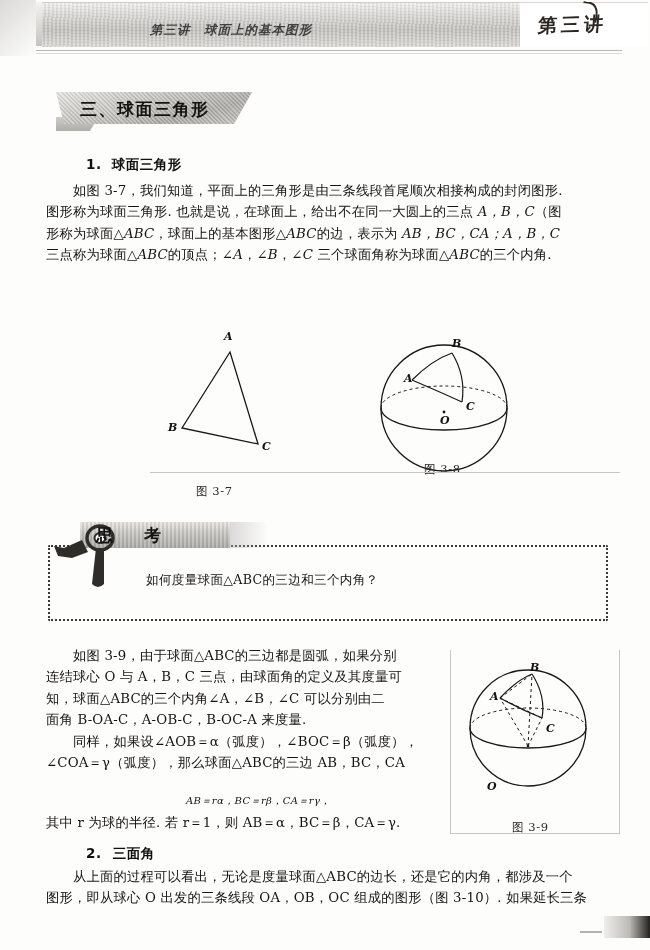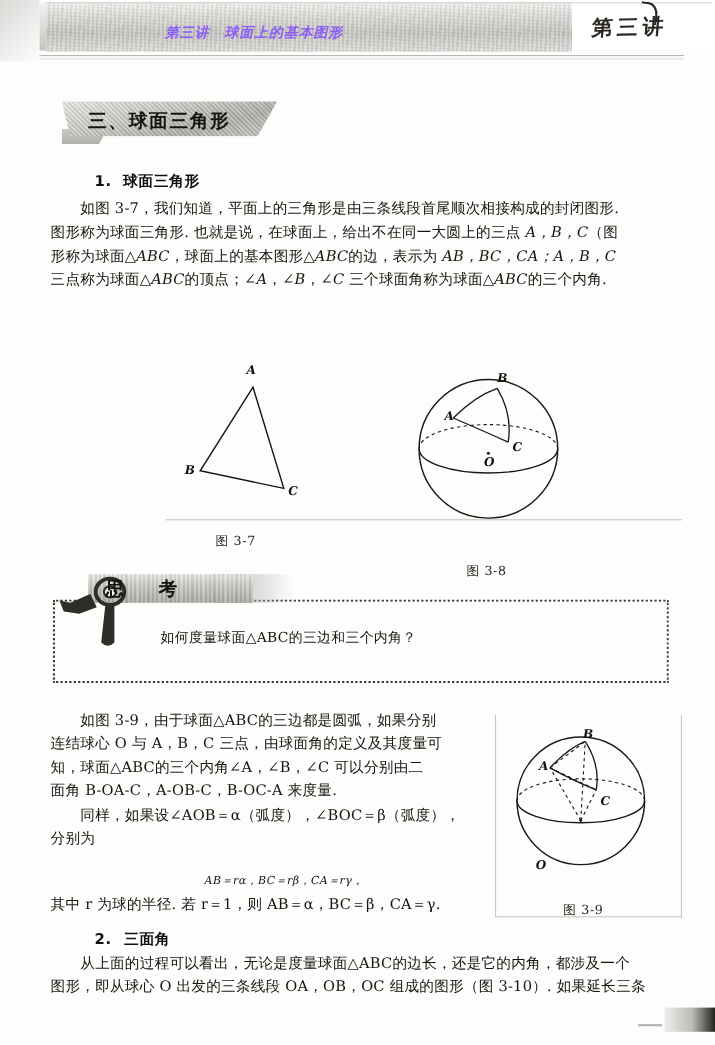--- a/index.html
+++ b/index.html
@@ -40,21 +40,21 @@
     opacity: .75;
     pointer-events: none;
   }
   .header-title {
     position: absolute;
     left: 150px; top: 22px;
     font-size: 12.5px;
     font-weight: bold;
     font-style: italic;
     letter-spacing: 1px;
-    color: #8b5cf6;
+    color: #404040;
     white-space: nowrap;
     z-index: 3;
   }
   .header-corner {
     position: absolute;
     left: 520px; top: 2px;
     width: 128px; height: 44px;
     background: #ffffff;
     border-top: 1px solid #d8d6d2;
   }
@@ -332,21 +332,21 @@
   <path d="M 42 44 Q 62 24 82 17" fill="none" stroke="#1a1814" stroke-width="1.2"></path>
   <path d="M 82 17 Q 96 40 92 66" fill="none" stroke="#1a1814" stroke-width="1.2"></path>
   <path d="M 42 44 Q 70 56 92 66" fill="none" stroke="#1a1814" stroke-width="1.2"></path>
 
   <circle cx="74" cy="76" r="1.4" fill="#1a1814"></circle>
 </svg>
 <div class="fig-label" style="left:404px; top:372px;">A</div>
 <div class="fig-label" style="left:452px; top:337px;">B</div>
 <div class="fig-label" style="left:466px; top:400px;">C</div>
 <div class="fig-label" style="left:440px; top:414px;">O</div>
-<div class="fig-caption" style="left:424px; top:512px;">图 3-8</div>
+<div class="fig-caption" style="left:424px; top:462px;">图 3-8</div>
 <div class="fig-divider" style="left:150px; top:472px; width:470px; height:1px;"></div>
 
 <div class="think-box"></div>
 <div class="think-bar-fade"></div>
 <div class="think-bar"></div>
 <svg class="key-icon" viewBox="0 0 76 78">
   <g fill="#2f2d29">
     <ellipse cx="48" cy="20" rx="13" ry="12" fill="none" stroke="#2f2d29" stroke-width="3.5"></ellipse>
     <ellipse cx="48" cy="20" rx="5.5" ry="5" fill="#ffffff" stroke="#2f2d29" stroke-width="2"></ellipse>
     <path d="M 44 30 L 40 66 Q 46 72 52 66 L 52 30 Z"></path>
@@ -355,21 +355,21 @@
 </svg>
 <div class="think-label">思　考</div>
 <div class="think-question">如何度量球面△ABC的三边和三个内角？</div>
 
 <div class="para" style="left:46px; top:645px; width:400px;">
   <div style="text-indent:27px;">如图 3-9，由于球面△ABC的三边都是圆弧，如果分别</div>
   <div>连结球心 O 与 A，B，C 三点，由球面角的定义及其度量可</div>
   <div>知，球面△ABC的三个内角∠A，∠B，∠C 可以分别由二</div>
   <div>面角 B-OA-C，A-OB-C，B-OC-A 来度量.</div>
   <div style="text-indent:27px;">同样，如果设∠AOB＝α（弧度），∠BOC＝β（弧度），</div>
-  <div>分别为</div>
+  <div>∠COA＝γ（弧度），那么球面△ABC的三边 AB，BC，CA</div>
 </div>
 <div class="formula-line" style="left:186px; top:794px;">AB＝rα，BC＝rβ，CA＝rγ，</div>
 <div class="para" style="left:46px; top:812px; width:440px;">
   <div>其中 r 为球的半径. 若 r＝1，则 AB＝α，BC＝β，CA＝γ.</div>
 </div>
 
 <div class="fig-divider" style="left:450px; top:650px; width:1px; height:184px;"></div>
 <div class="fig-divider" style="left:450px; top:833px; width:170px; height:1px;"></div>
 <div class="fig-divider" style="left:619px; top:650px; width:1px; height:184px;"></div>
 <svg style="position:absolute; left:462px; top:660px;" width="150" height="150">

